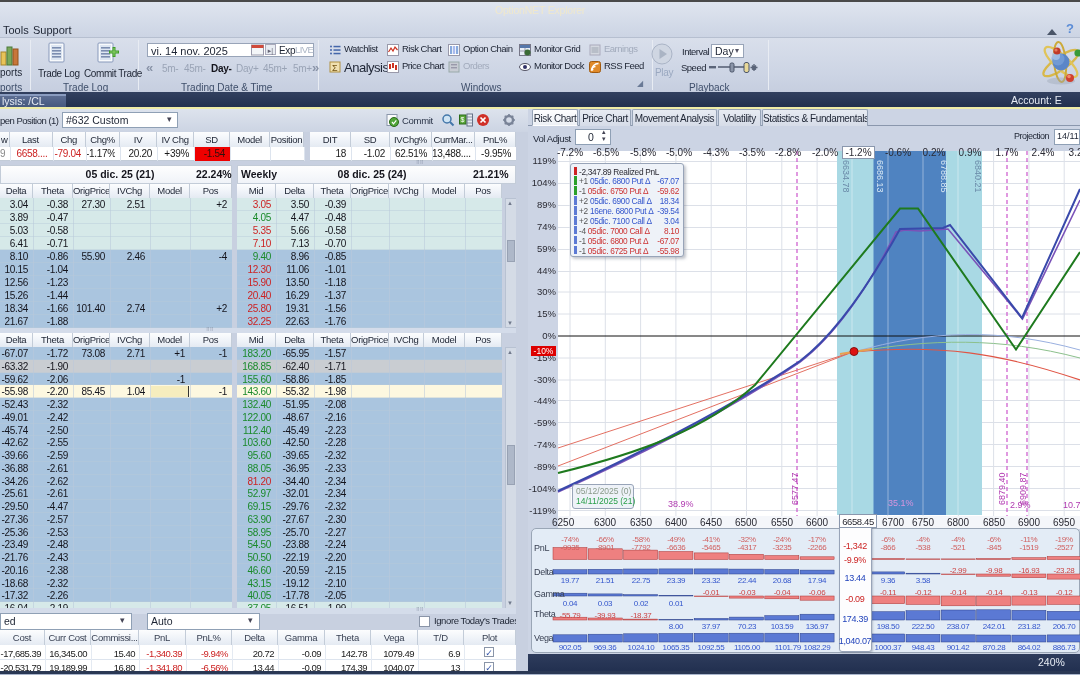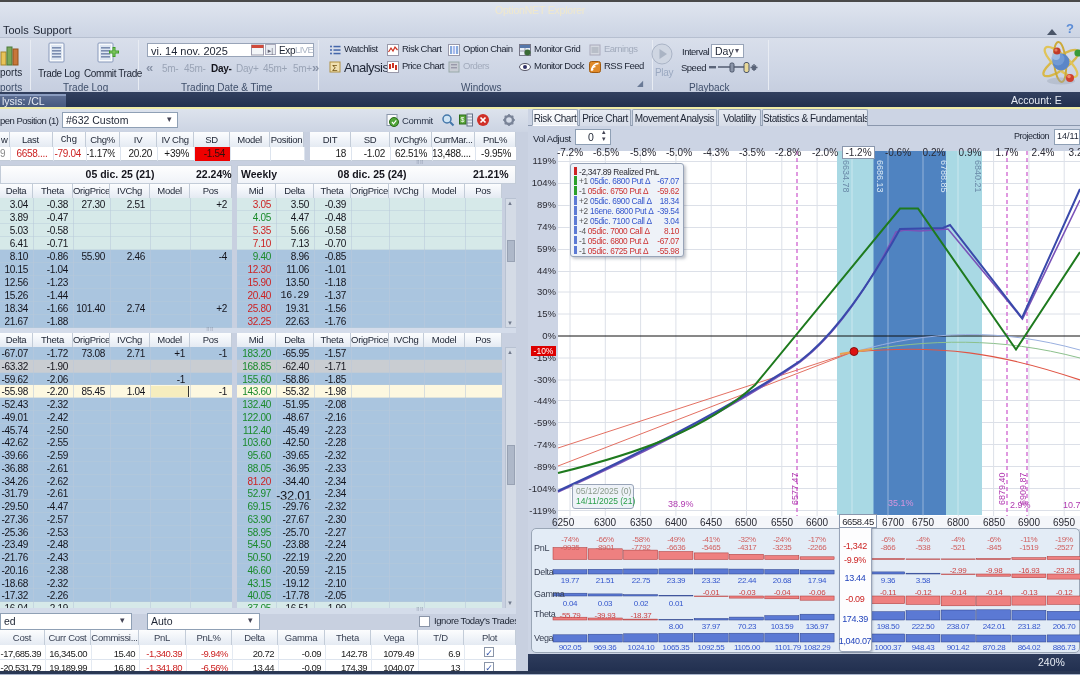--- a/index.html
+++ b/index.html
@@ -210,21 +210,21 @@
         <line x1="11" y1="7" x2="13" y2="7"></line>
         <line x1="2.8" y1="2.8" x2="4.2" y2="4.2"></line>
         <line x1="9.8" y1="9.8" x2="11.2" y2="11.2"></line>
         <line x1="2.8" y1="11.2" x2="4.2" y2="9.8"></line>
         <line x1="9.8" y1="4.2" x2="11.2" y2="2.8"></line>
       </g>
     </svg>
 <div style="position:absolute;left:0px;top:132px;width:304px;height:15px;"></div>
 <div style="position:absolute;left:0px;top:132px;width:9.5px;height:15px;background:linear-gradient(#fcfdfe,#eef2f8 60%,#e4eaf2);border-right:1px solid #c3ccd8;color:#1d2433;font-size:9.5px;letter-spacing:-0.3px;text-align:center;line-height:15px;overflow:hidden;">w</div>
 <div style="position:absolute;left:9.5px;top:132px;width:43.0px;height:15px;background:linear-gradient(#fcfdfe,#eef2f8 60%,#e4eaf2);border-right:1px solid #c3ccd8;color:#1d2433;font-size:9.5px;letter-spacing:-0.3px;text-align:center;line-height:15px;overflow:hidden;">Last</div>
-<div style="position:absolute;left:52.5px;top:132px;width:33.5px;height:20px;background:linear-gradient(#fcfdfe,#eef2f8 60%,#e4eaf2);border-right:1px solid #c3ccd8;color:#1d2433;font-size:9.5px;letter-spacing:-0.3px;text-align:center;line-height:15px;overflow:hidden;font-family:Liberation Mono, monospace;">Chg</div>
+<div style="position:absolute;left:52.5px;top:132px;width:33.5px;height:20px;background:linear-gradient(#fcfdfe,#eef2f8 60%,#e4eaf2);border-right:1px solid #c3ccd8;color:#1d2433;font-size:9.5px;letter-spacing:-0.3px;text-align:center;line-height:15px;overflow:hidden;">Chg</div>
 <div style="position:absolute;left:86px;top:132px;width:34px;height:15px;background:linear-gradient(#fcfdfe,#eef2f8 60%,#e4eaf2);border-right:1px solid #c3ccd8;color:#1d2433;font-size:9.5px;letter-spacing:-0.3px;text-align:center;line-height:15px;overflow:hidden;">Chg%</div>
 <div style="position:absolute;left:120px;top:132px;width:37px;height:15px;background:linear-gradient(#fcfdfe,#eef2f8 60%,#e4eaf2);border-right:1px solid #c3ccd8;color:#1d2433;font-size:9.5px;letter-spacing:-0.3px;text-align:center;line-height:15px;overflow:hidden;">IV</div>
 <div style="position:absolute;left:157px;top:132px;width:37px;height:15px;background:linear-gradient(#fcfdfe,#eef2f8 60%,#e4eaf2);border-right:1px solid #c3ccd8;color:#1d2433;font-size:9.5px;letter-spacing:-0.3px;text-align:center;line-height:15px;overflow:hidden;">IV Chg</div>
 <div style="position:absolute;left:194px;top:132px;width:36px;height:15px;background:linear-gradient(#fcfdfe,#eef2f8 60%,#e4eaf2);border-right:1px solid #c3ccd8;color:#1d2433;font-size:9.5px;letter-spacing:-0.3px;text-align:center;line-height:15px;overflow:hidden;">SD</div>
 <div style="position:absolute;left:230px;top:132px;width:40px;height:15px;background:linear-gradient(#fcfdfe,#eef2f8 60%,#e4eaf2);border-right:1px solid #c3ccd8;color:#1d2433;font-size:9.5px;letter-spacing:-0.3px;text-align:center;line-height:15px;overflow:hidden;">Model</div>
 <div style="position:absolute;left:270px;top:132px;width:34px;height:15px;background:linear-gradient(#fcfdfe,#eef2f8 60%,#e4eaf2);border-right:1px solid #c3ccd8;color:#1d2433;font-size:9.5px;letter-spacing:-0.3px;text-align:center;line-height:15px;overflow:hidden;">Position</div>
 <div style="position:absolute;left:0px;top:147px;width:304px;height:14px;background:#fff;border-bottom:1px solid #c3ccd8;"></div>
 <div style="position:absolute;left:195px;top:147px;width:35px;height:14px;background:#ee0000;"></div>
 <div style="position:absolute;left:0px;top:148px;width:5px;height:13px;overflow:hidden;color:#888;font-size:10px;">9</div>
 <div style="position:absolute;left:0px;top:148px;width:4.5px;height:13px;color:#888;font-size:10px;letter-spacing:-0.3px;text-align:right;overflow:hidden;"></div>
@@ -452,21 +452,21 @@
 <div style="position:absolute;left:314px;top:277px;width:32px;height:12px;color:#14141c;font-size:10px;letter-spacing:-0.3px;text-align:right;white-space:nowrap;">-1.18</div>
 <div style="position:absolute;left:276px;top:276px;width:1px;height:13px;background:#b9c9da;opacity:0.55;"></div>
 <div style="position:absolute;left:314px;top:276px;width:1px;height:13px;background:#b9c9da;opacity:0.55;"></div>
 <div style="position:absolute;left:351px;top:276px;width:1px;height:13px;background:#b9c9da;opacity:0.55;"></div>
 <div style="position:absolute;left:389px;top:276px;width:1px;height:13px;background:#b9c9da;opacity:0.55;"></div>
 <div style="position:absolute;left:424px;top:276px;width:1px;height:13px;background:#b9c9da;opacity:0.55;"></div>
 <div style="position:absolute;left:465px;top:276px;width:1px;height:13px;background:#b9c9da;opacity:0.55;"></div>
 <div style="position:absolute;left:237px;top:288px;width:265px;height:1px;background:#b9c9da;opacity:0.45;"></div>
 <div style="position:absolute;left:237px;top:289px;width:265px;height:13px;background:#aac5df;"></div>
 <div style="position:absolute;left:237px;top:290px;width:34px;height:12px;color:#cc2222;font-size:10px;letter-spacing:-0.3px;text-align:right;white-space:nowrap;">20.40</div>
-<div style="position:absolute;left:276px;top:290px;width:33px;height:12px;color:#14141c;font-size:10px;letter-spacing:-0.3px;text-align:right;white-space:nowrap;font-family:Liberation Mono, monospace;">16.29</div>
+<div style="position:absolute;left:276px;top:290px;width:33px;height:12px;color:#14141c;font-size:10px;letter-spacing:-0.3px;text-align:right;white-space:nowrap;">16.29</div>
 <div style="position:absolute;left:314px;top:290px;width:32px;height:12px;color:#14141c;font-size:10px;letter-spacing:-0.3px;text-align:right;white-space:nowrap;">-1.37</div>
 <div style="position:absolute;left:276px;top:289px;width:1px;height:13px;background:#b9c9da;opacity:0.55;"></div>
 <div style="position:absolute;left:314px;top:289px;width:1px;height:13px;background:#b9c9da;opacity:0.55;"></div>
 <div style="position:absolute;left:351px;top:289px;width:1px;height:13px;background:#b9c9da;opacity:0.55;"></div>
 <div style="position:absolute;left:389px;top:289px;width:1px;height:13px;background:#b9c9da;opacity:0.55;"></div>
 <div style="position:absolute;left:424px;top:289px;width:1px;height:13px;background:#b9c9da;opacity:0.55;"></div>
 <div style="position:absolute;left:465px;top:289px;width:1px;height:13px;background:#b9c9da;opacity:0.55;"></div>
 <div style="position:absolute;left:237px;top:301px;width:265px;height:1px;background:#b9c9da;opacity:0.45;"></div>
 <div style="position:absolute;left:237px;top:302px;width:265px;height:13px;background:#aac5df;"></div>
 <div style="position:absolute;left:237px;top:303px;width:34px;height:12px;color:#cc2222;font-size:10px;letter-spacing:-0.3px;text-align:right;white-space:nowrap;">25.80</div>
@@ -611,21 +611,21 @@
 <div style="position:absolute;left:0px;top:474.5px;width:232px;height:12.75px;background:#aac5df;"></div>
 <div style="position:absolute;left:0px;top:475.5px;width:28px;height:11.75px;color:#14141c;font-size:10px;letter-spacing:-0.3px;text-align:right;white-space:nowrap;">-34.26</div>
 <div style="position:absolute;left:33px;top:475.5px;width:35px;height:11.75px;color:#14141c;font-size:10px;letter-spacing:-0.3px;text-align:right;white-space:nowrap;">-2.62</div>
 <div style="position:absolute;left:33px;top:474.5px;width:1px;height:12.75px;background:#b9c9da;opacity:0.55;"></div>
 <div style="position:absolute;left:73px;top:474.5px;width:1px;height:12.75px;background:#b9c9da;opacity:0.55;"></div>
 <div style="position:absolute;left:110px;top:474.5px;width:1px;height:12.75px;background:#b9c9da;opacity:0.55;"></div>
 <div style="position:absolute;left:150px;top:474.5px;width:1px;height:12.75px;background:#b9c9da;opacity:0.55;"></div>
 <div style="position:absolute;left:190px;top:474.5px;width:1px;height:12.75px;background:#b9c9da;opacity:0.55;"></div>
 <div style="position:absolute;left:0px;top:486.25px;width:232px;height:1px;background:#b9c9da;opacity:0.45;"></div>
 <div style="position:absolute;left:0px;top:487.25px;width:232px;height:12.75px;background:#aac5df;"></div>
-<div style="position:absolute;left:0px;top:488.25px;width:28px;height:11.75px;color:#14141c;font-size:10px;letter-spacing:-0.3px;text-align:right;white-space:nowrap;">-31.79</div>
+<div style="position:absolute;left:0px;top:488.25px;width:28px;height:11.75px;color:#14141c;font-size:10px;letter-spacing:-0.3px;text-align:right;white-space:nowrap;">-25.61</div>
 <div style="position:absolute;left:33px;top:488.25px;width:35px;height:11.75px;color:#14141c;font-size:10px;letter-spacing:-0.3px;text-align:right;white-space:nowrap;">-2.61</div>
 <div style="position:absolute;left:33px;top:487.25px;width:1px;height:12.75px;background:#b9c9da;opacity:0.55;"></div>
 <div style="position:absolute;left:73px;top:487.25px;width:1px;height:12.75px;background:#b9c9da;opacity:0.55;"></div>
 <div style="position:absolute;left:110px;top:487.25px;width:1px;height:12.75px;background:#b9c9da;opacity:0.55;"></div>
 <div style="position:absolute;left:150px;top:487.25px;width:1px;height:12.75px;background:#b9c9da;opacity:0.55;"></div>
 <div style="position:absolute;left:190px;top:487.25px;width:1px;height:12.75px;background:#b9c9da;opacity:0.55;"></div>
 <div style="position:absolute;left:0px;top:499.0px;width:232px;height:1px;background:#b9c9da;opacity:0.45;"></div>
 <div style="position:absolute;left:0px;top:500.0px;width:232px;height:12.75px;background:#aac5df;"></div>
 <div style="position:absolute;left:0px;top:501.0px;width:28px;height:11.75px;color:#14141c;font-size:10px;letter-spacing:-0.3px;text-align:right;white-space:nowrap;">-29.50</div>
 <div style="position:absolute;left:33px;top:501.0px;width:35px;height:11.75px;color:#14141c;font-size:10px;letter-spacing:-0.3px;text-align:right;white-space:nowrap;">-4.47</div>
@@ -823,21 +823,21 @@
 <div style="position:absolute;left:314px;top:475.5px;width:32px;height:11.75px;color:#14141c;font-size:10px;letter-spacing:-0.3px;text-align:right;white-space:nowrap;">-2.34</div>
 <div style="position:absolute;left:276px;top:474.5px;width:1px;height:12.75px;background:#b9c9da;opacity:0.55;"></div>
 <div style="position:absolute;left:314px;top:474.5px;width:1px;height:12.75px;background:#b9c9da;opacity:0.55;"></div>
 <div style="position:absolute;left:351px;top:474.5px;width:1px;height:12.75px;background:#b9c9da;opacity:0.55;"></div>
 <div style="position:absolute;left:389px;top:474.5px;width:1px;height:12.75px;background:#b9c9da;opacity:0.55;"></div>
 <div style="position:absolute;left:424px;top:474.5px;width:1px;height:12.75px;background:#b9c9da;opacity:0.55;"></div>
 <div style="position:absolute;left:465px;top:474.5px;width:1px;height:12.75px;background:#b9c9da;opacity:0.55;"></div>
 <div style="position:absolute;left:237px;top:486.25px;width:265px;height:1px;background:#b9c9da;opacity:0.45;"></div>
 <div style="position:absolute;left:237px;top:487.25px;width:265px;height:12.75px;background:#aac5df;"></div>
 <div style="position:absolute;left:237px;top:488.25px;width:34px;height:11.75px;color:#1a8a2a;font-size:10px;letter-spacing:-0.3px;text-align:right;white-space:nowrap;">52.97</div>
-<div style="position:absolute;left:276px;top:488.25px;width:33px;height:11.75px;color:#14141c;font-size:13px;letter-spacing:-0.3px;text-align:right;white-space:nowrap;">-32.01</div>
+<div style="position:absolute;left:276px;top:488.25px;width:33px;height:11.75px;color:#14141c;font-size:10px;letter-spacing:-0.3px;text-align:right;white-space:nowrap;">-32.01</div>
 <div style="position:absolute;left:314px;top:488.25px;width:32px;height:11.75px;color:#14141c;font-size:10px;letter-spacing:-0.3px;text-align:right;white-space:nowrap;">-2.34</div>
 <div style="position:absolute;left:276px;top:487.25px;width:1px;height:12.75px;background:#b9c9da;opacity:0.55;"></div>
 <div style="position:absolute;left:314px;top:487.25px;width:1px;height:12.75px;background:#b9c9da;opacity:0.55;"></div>
 <div style="position:absolute;left:351px;top:487.25px;width:1px;height:12.75px;background:#b9c9da;opacity:0.55;"></div>
 <div style="position:absolute;left:389px;top:487.25px;width:1px;height:12.75px;background:#b9c9da;opacity:0.55;"></div>
 <div style="position:absolute;left:424px;top:487.25px;width:1px;height:12.75px;background:#b9c9da;opacity:0.55;"></div>
 <div style="position:absolute;left:465px;top:487.25px;width:1px;height:12.75px;background:#b9c9da;opacity:0.55;"></div>
 <div style="position:absolute;left:237px;top:499.0px;width:265px;height:1px;background:#b9c9da;opacity:0.45;"></div>
 <div style="position:absolute;left:237px;top:500.0px;width:265px;height:12.75px;background:#aac5df;"></div>
 <div style="position:absolute;left:237px;top:501.0px;width:34px;height:11.75px;color:#1a8a2a;font-size:10px;letter-spacing:-0.3px;text-align:right;white-space:nowrap;">69.15</div>

